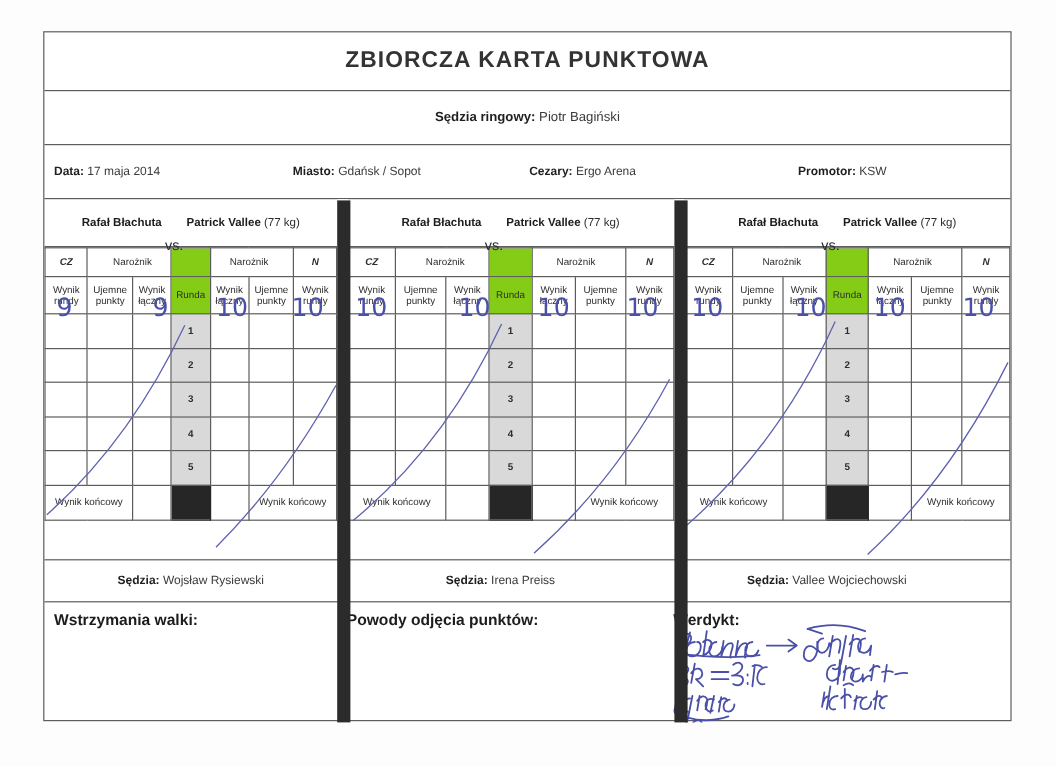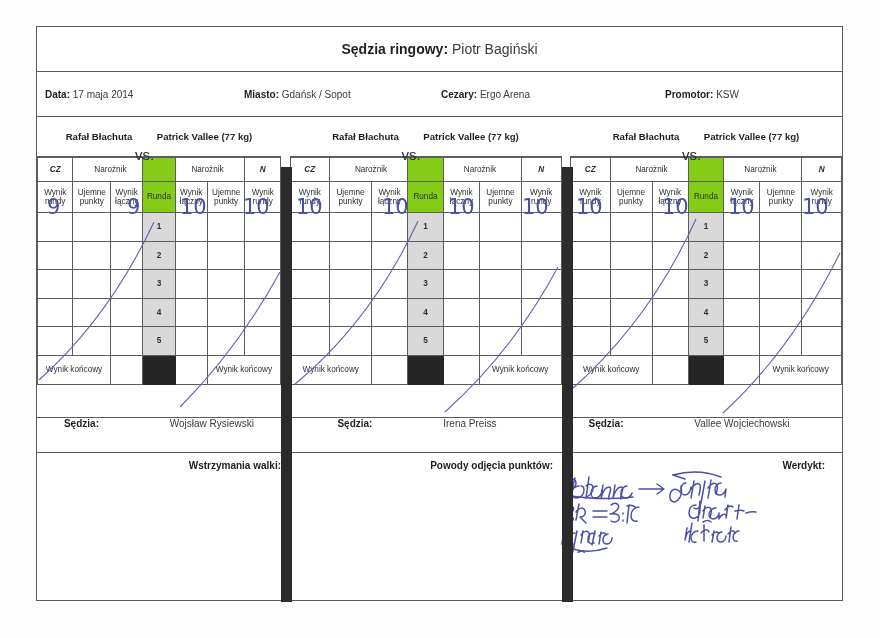--- a/index.html
+++ b/index.html
@@ -51,21 +51,21 @@
     color: #333333;
   }
 
   .row-referee {
     height: 45px;
     border-bottom: 1px solid #5d5d5d;
     display: flex;
     align-items: center;
     justify-content: center;
     box-sizing: border-box;
-    font-size: 14px;
+    font-size: 11px;
   }
   .row-meta {
     height: 45px;
     border-bottom: 1px solid #5d5d5d;
     display: flex;
     align-items: center;
     box-sizing: border-box;
     font-size: 10px;
     position: relative;
   }
@@ -101,22 +101,22 @@
     height: 40px;
     display: flex;
     align-items: center;
     justify-content: center;
     border-bottom: 1px solid #5d5d5d;
     box-sizing: border-box;
     font-size: 9.6px;
     white-space: nowrap;
   }
   .fight-title b { font-weight: bold; color: #1d1d1d; }
-  .ft-vs { font-weight: normal; font-size: 15px; margin-top: 36px; }
-  .ft-w { font-weight: bold; }
+  .ft-vs { font-weight: normal; font-size: 12px; margin-top: 36px; }
+  .ft-w { font-weight: normal; }
 
   table.score {
     width: 100%;
     border-collapse: collapse;
     table-layout: fixed;
     border-radius: 18px;
   }
   table.score td {
     border: 1px solid #5d5d5d;
     text-align: center;
@@ -170,44 +170,42 @@
   .row-judges {
     height: 36px;
     border-top: 1px solid #5d5d5d;
     border-bottom: 1px solid #5d5d5d;
     display: flex;
     box-sizing: border-box;
     font-size: 10px;
   }
   .judge-cell {
     display: flex;
-    align-items: flex-start;
+    align-items: center;
     justify-content: center;
     box-sizing: border-box;
-    gap: 34px;
   }
   .jc-1 { width: 244px; }
   .jc-2 { width: 272px; }
   .jc-3 { width: 272px; }
 
   
   .row-notes {
     height: 100px;
     display: flex;
     box-sizing: border-box;
     position: relative;
   }
   .note-cell {
     box-sizing: border-box;
     padding: 7px 0 0 8px;
-    font-size: 10px;
+    font-size: 13px;
     font-weight: bold;
     color: #1c1c1c;
     position: relative;
-    text-align: right;
   }
   .nc-1 { width: 244px; }
   .nc-2 { width: 272px; }
   .nc-3 { width: 272px; }
 
   
   .sep {
     position: absolute;
     top: 140px;
     width: 11px;
@@ -225,20 +223,23 @@
     pointer-events: none;
   }
 </style>
 </head>
 <body>
 
 <div class="scan-bg"></div>
 
 <div class="sheet">
 
+  <div class="row-title">
+    <div class="doc-title">ZBIORCZA KARTA PUNKTOWA</div>
+  </div>
 
   <div class="row-referee">
     <span class="lbl">Sędzia ringowy:</span>
     <span>&nbsp;</span>
     <span class="val">Piotr Bagiński</span>
   </div>
 
   <div class="row-meta">
     <div class="meta-item meta-1">
       <span class="lbl">Data:</span>

